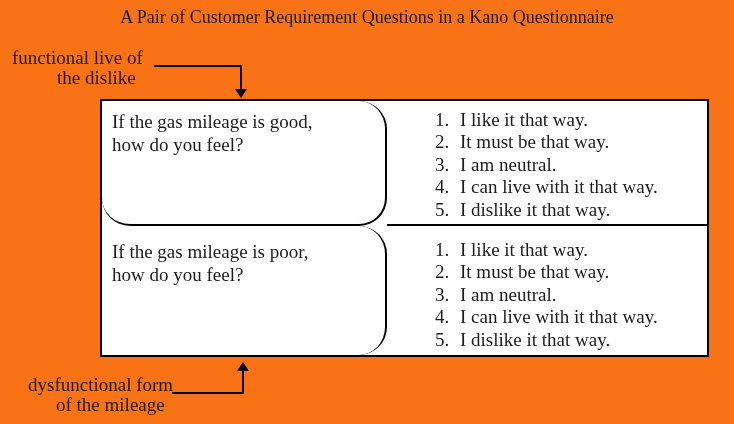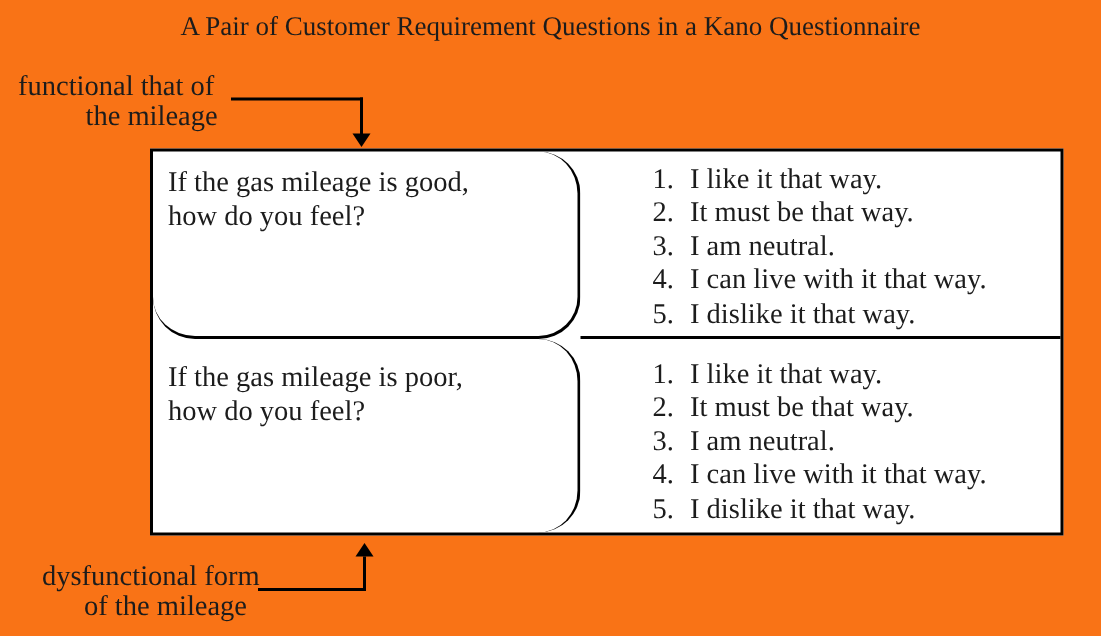--- a/index.html
+++ b/index.html
@@ -96,22 +96,22 @@
   }
 </style>
 </head>
 <body>
 
 <div class="figure">
 
   <div class="title">A Pair of Customer Requirement Questions in a Kano Questionnaire</div>
 
   <div class="side-label func-label">
-    <div class="line1">functional that of</div>
-    <div class="line2">the mileage</div>
+    <div class="line1">functional live of</div>
+    <div class="line2">the dislike</div>
   </div>
   <div>
     <div class="seg h-seg" style="left:154px; top:65px; width:88px;"></div>
     <div class="seg v-seg" style="left:240px; top:65px; height:25px;"></div>
     <div class="tri-down" style="left:235px; top:89px;"></div>
   </div>
 
   <div class="ktable">
     <div class="cell q top">
       <div>If the gas mileage is good,</div>

